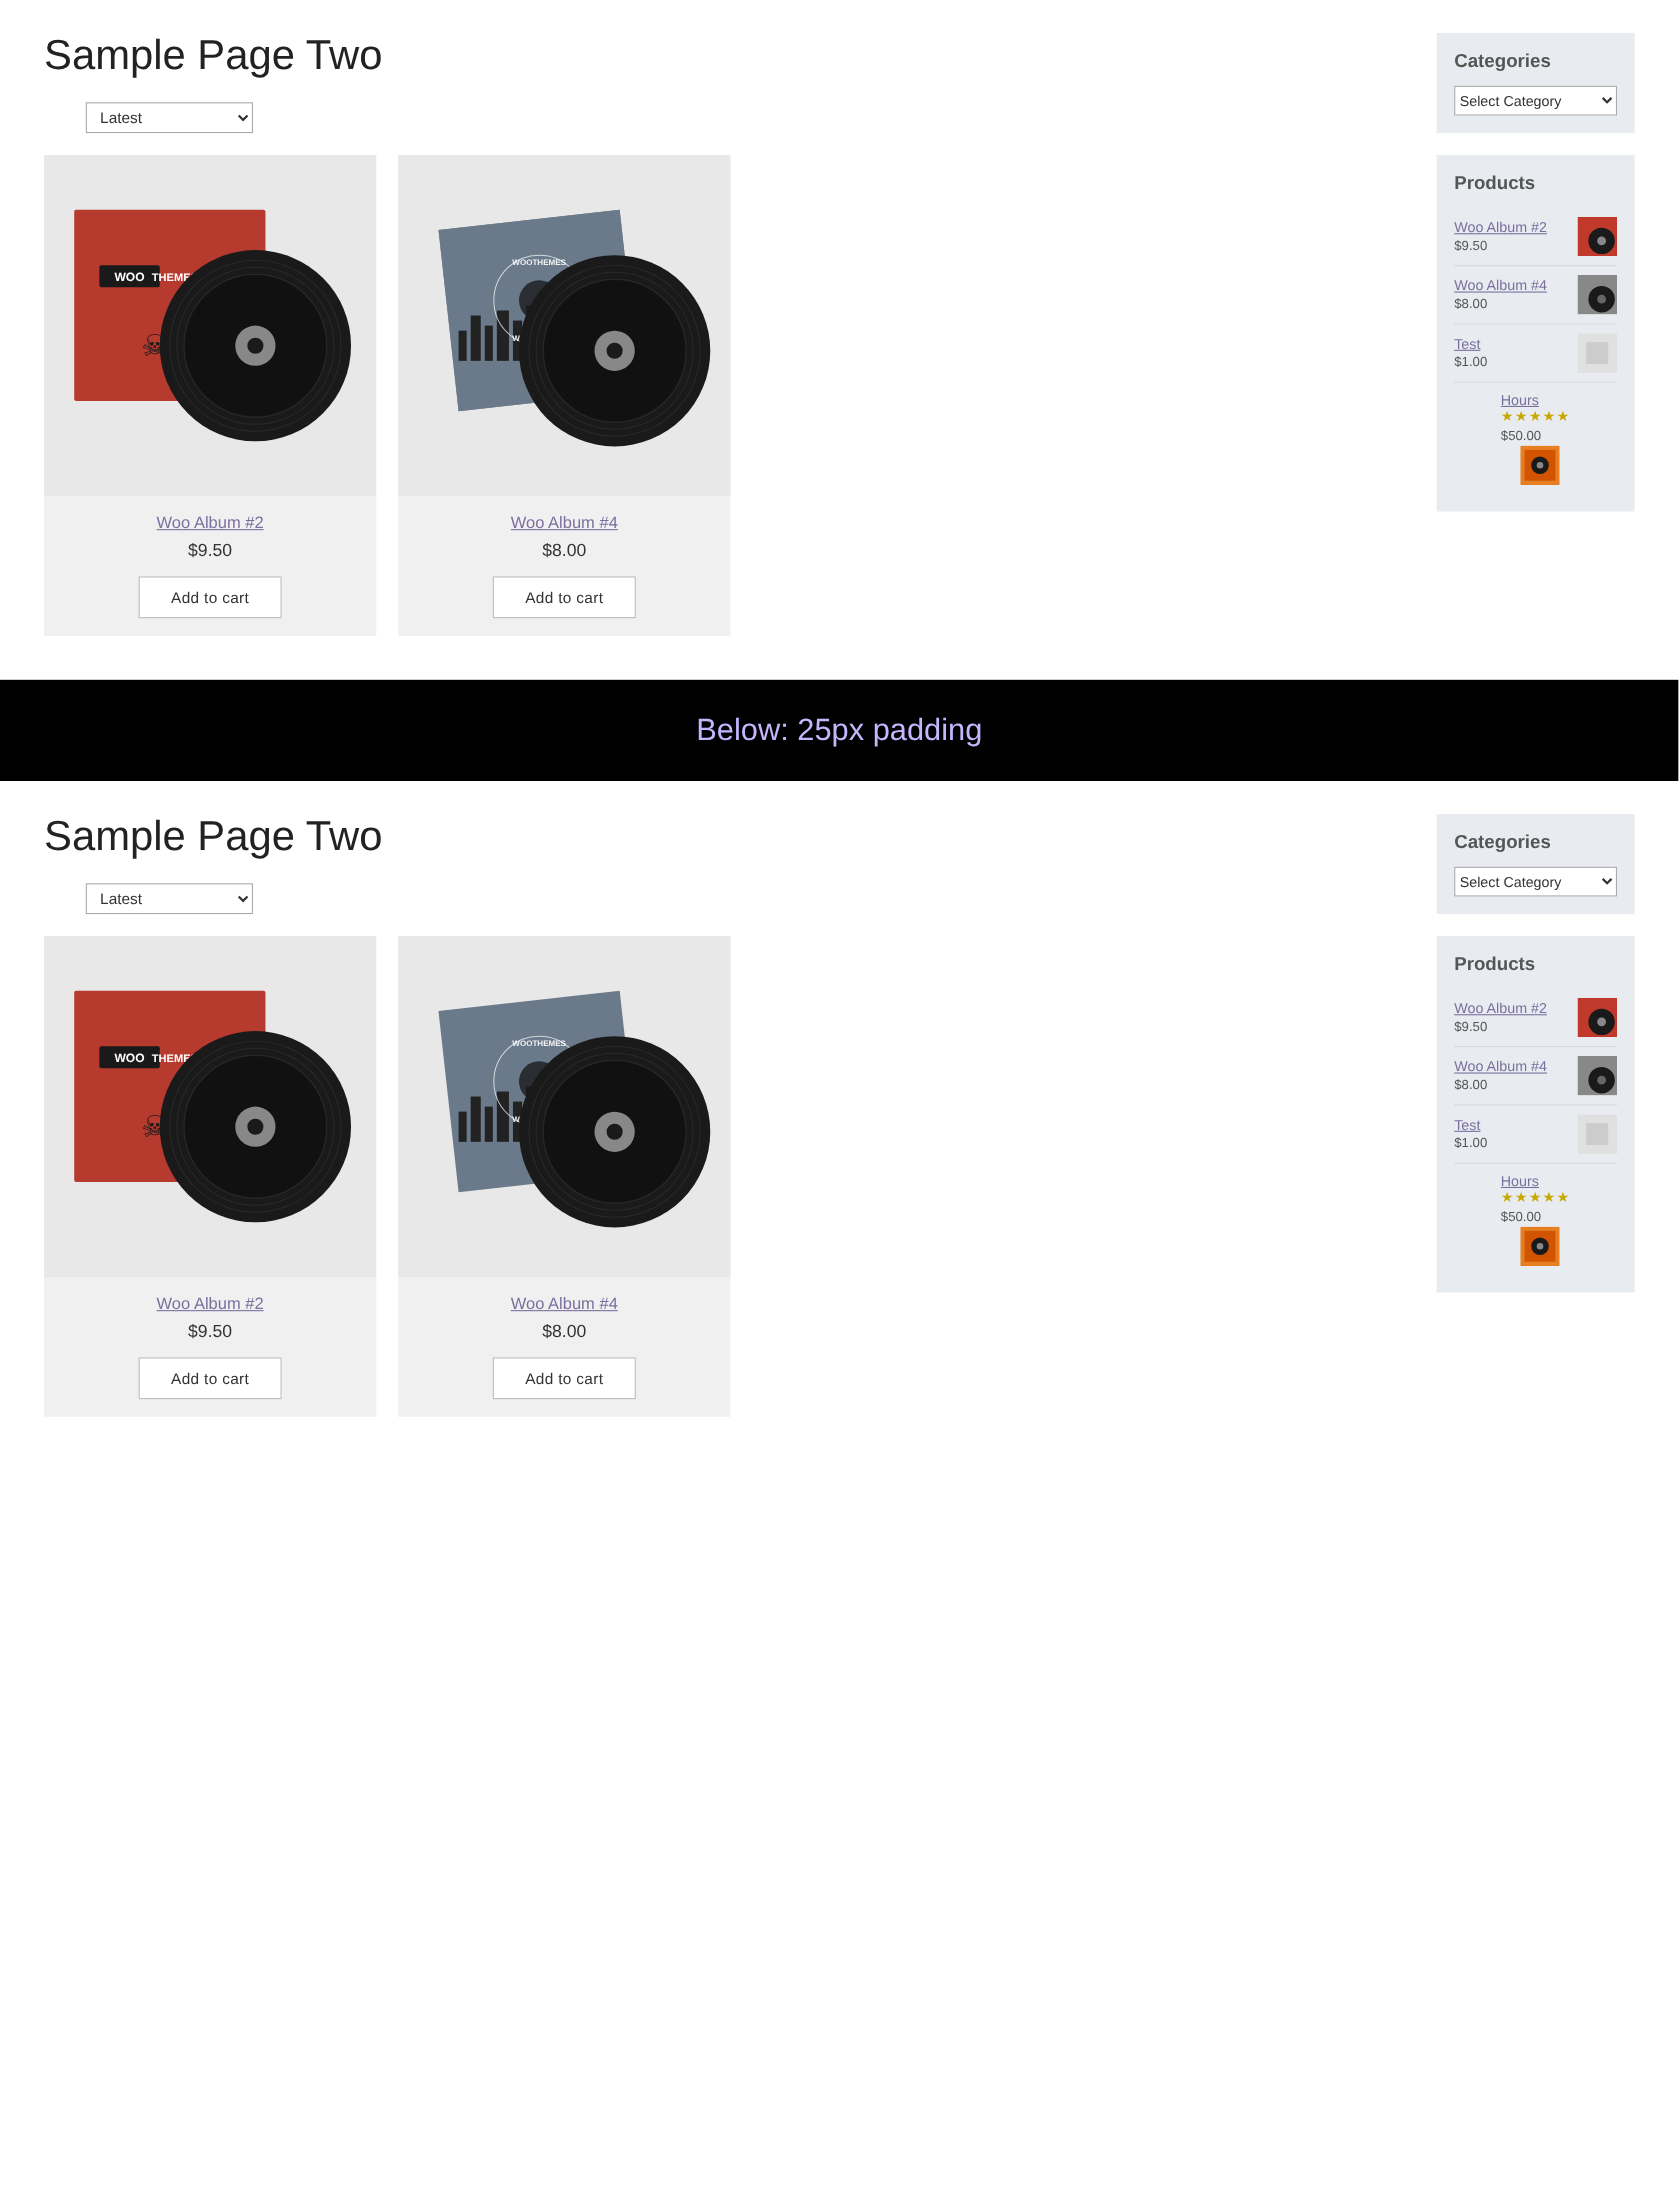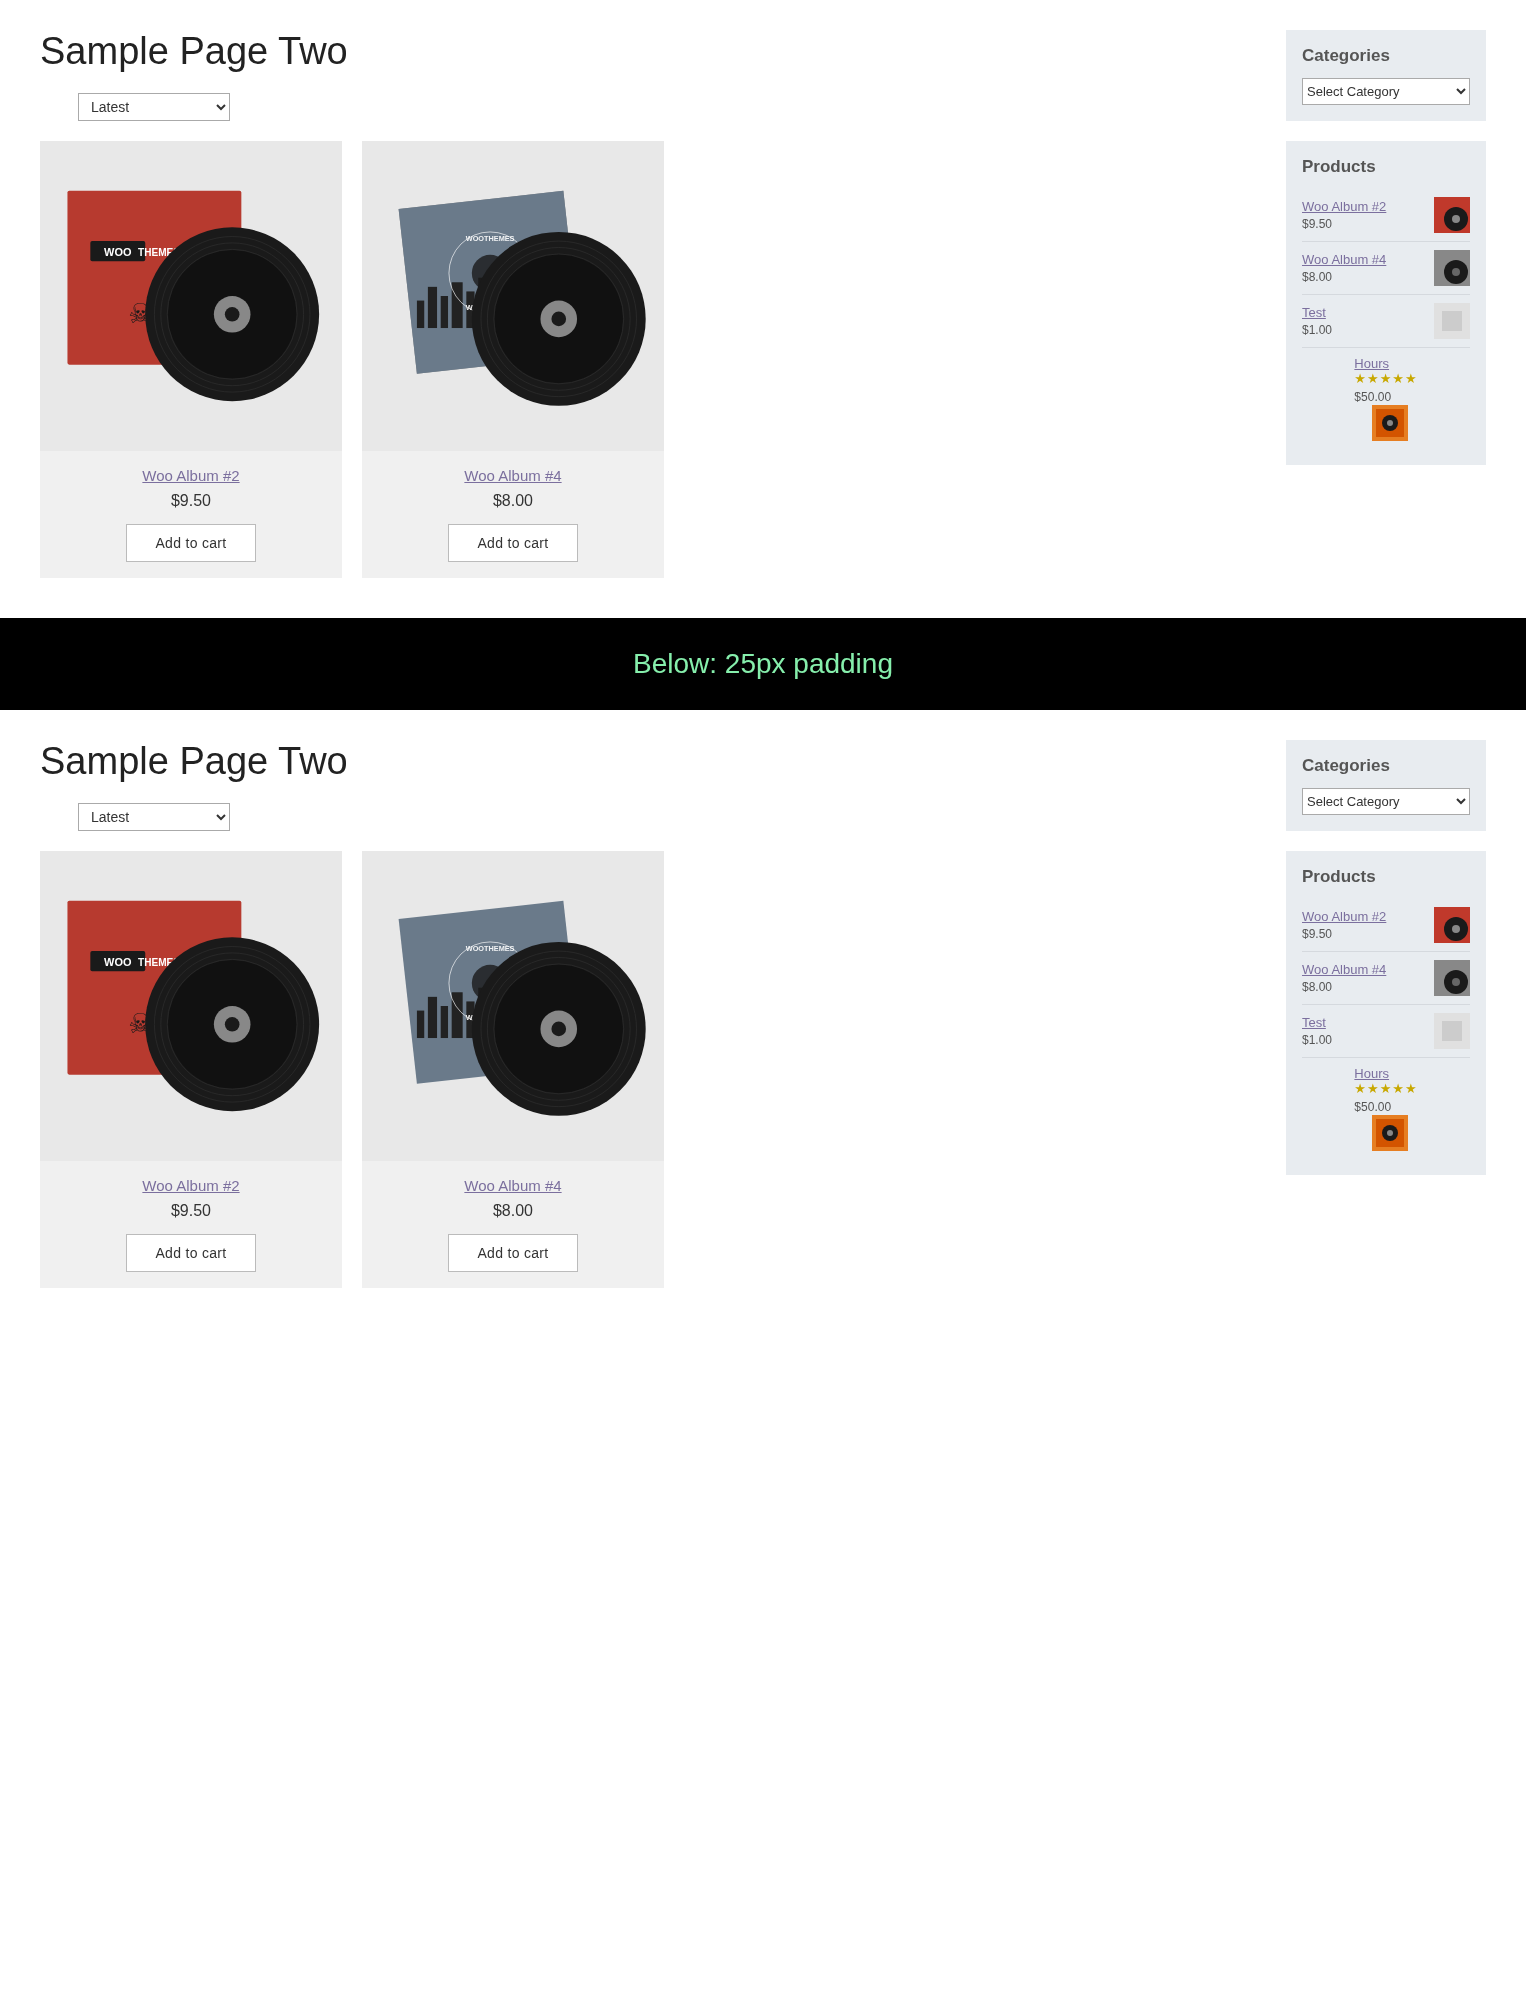--- a/index.html
+++ b/index.html
@@ -14,21 +14,21 @@
 
     .section.dark-divider {
       background: #000;
       justify-content: center;
       align-items: center;
       padding: 30px;
       min-height: 80px;
     }
 
     .dark-divider-text {
-      color: #86efac;
+      color: #c4b5fd;
       font-size: 28px;
       font-family: Arial, sans-serif;
     }
 
     .main-content {
       flex: 1;
     }
 
     .page-title {
       font-size: 38px;
@@ -111,21 +111,21 @@
       padding: 10px 28px;
       font-size: 14px;
       cursor: pointer;
       color: #333;
       font-family: Arial, sans-serif;
       letter-spacing: 0.3px;
     }
 
     
     .sidebar {
-      width: 200px;
+      width: 180px;
       flex-shrink: 0;
     }
 
     .sidebar-widget {
       background: #e8ecf0;
       padding: 16px;
       margin-bottom: 20px;
     }
 
     .widget-title {

